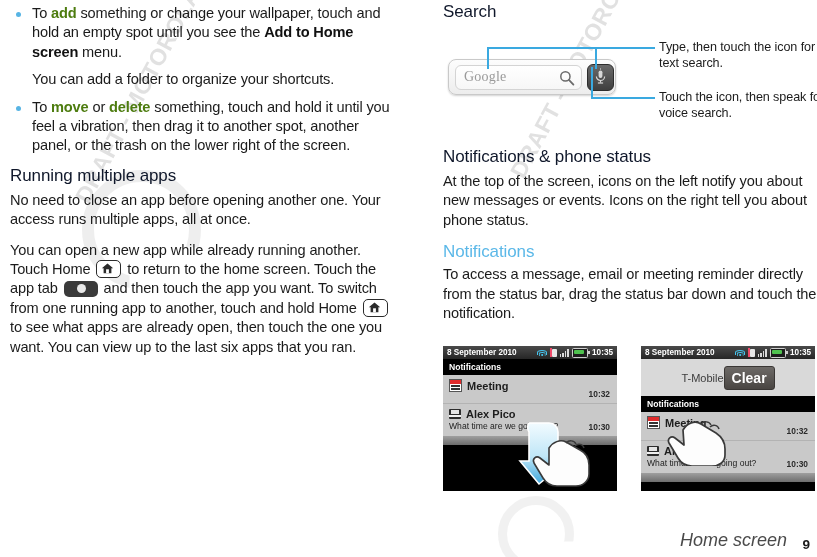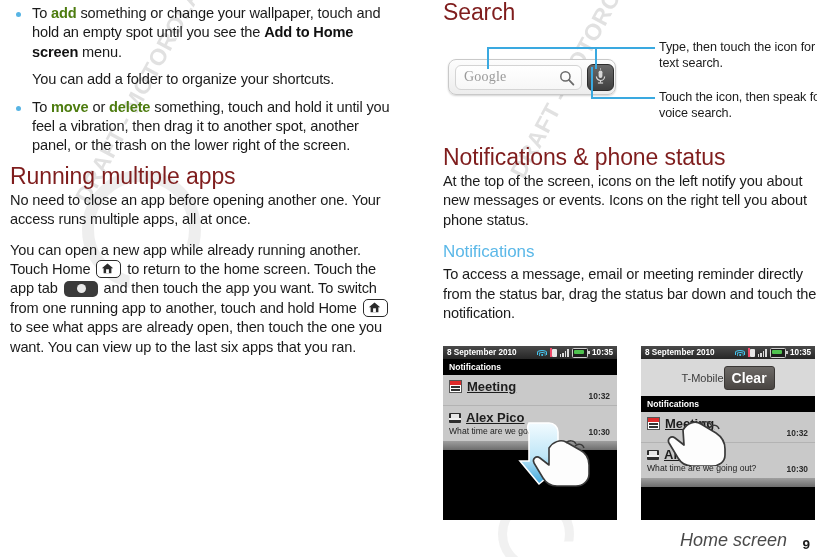--- a/index.html
+++ b/index.html
@@ -27,21 +27,21 @@
     position:absolute;left:498px;top:496px;width:58px;height:58px;border-radius:50%;
     border:9px solid #e6e6e6;opacity:.55;pointer-events:none;
     clip-path:polygon(0 0,100% 0,100% 60%,45% 60%,45% 100%,0 100%);
   }
 
   
   .colL{position:absolute;left:10px;top:4px;width:382px;}
   .colR{position:absolute;left:443px;top:0px;width:374px;}
 
   h2.sec{
-    color:#7f1d1d;font-weight:normal;font-size:23px;line-height:24px;
+    color:#0f172a;font-weight:normal;font-size:17px;line-height:24px;
     margin:0 0 3px 0;letter-spacing:-.1px;
   }
   h3.sub{
     color:#5bb8e8;font-weight:normal;font-size:17px;line-height:22px;
     margin:0 0 2px 0;letter-spacing:-.1px;
   }
   p.body{
     font-size:14.6px;line-height:19.4px;margin:0 0 11px 0;color:#1b1b1b;
     letter-spacing:-.15px;
   }
@@ -99,21 +99,21 @@
   .sbMic svg{position:absolute;left:6px;top:3px;}
 
   .lead{position:absolute;background:#3aa9e0;}
   .cap{
     position:absolute;font-size:12.6px;line-height:15.6px;color:#1b1b1b;width:180px;
     letter-spacing:-.1px;
   }
 
   
   .shots{position:relative;width:374px;height:160px;margin-top:14px;}
-  .shot{position:absolute;top:9px;width:174px;height:174px;background:#000;overflow:hidden;
+  .shot{position:absolute;top:9px;width:174px;height:145px;background:#000;overflow:hidden;
     font-size:8.4px;}
   .shotL{left:0px;}
   .shotR{left:198px;}
 
   .sbar{
     height:13px;background:linear-gradient(#4a4a4a,#262626);
     display:flex;align-items:center;padding:0 4px;color:#fff;font-weight:bold;font-size:8.2px;
   }
   .sbarDate{flex:0 0 auto;}
   .sbarIcons{flex:1 1 auto;display:flex;align-items:center;justify-content:flex-end;gap:3px;padding-right:4px;}
@@ -149,21 +149,21 @@
   }
   .carrierName{font-size:11px;color:#3d3d3d;}
   .clearBtn{
     background:linear-gradient(#6d6a67,#494542);color:#fff;font-weight:bold;font-size:14px;
     padding:3px 7px;border-radius:3px;border:1px solid #3a3735;
   }
   .nlist{background:#c9c9c9;}
   .nrow{position:relative;padding:4px 6px 5px 6px;border-bottom:1px solid #b3b3b3;}
   .nrow:last-child{border-bottom:none;}
   .nline{display:flex;align-items:center;gap:5px;}
-  .ntitle{font-weight:bold;font-size:13px;color:#1d1d1d;text-decoration:underline;}
+  .ntitle{font-weight:bold;font-size:11px;color:#1d1d1d;}
   .ntime{position:absolute;right:7px;bottom:4px;font-weight:bold;font-size:8.4px;color:#2b2b2b;}
   .nsub{font-size:8.6px;color:#1d1d1d;margin-top:1px;}
 
   .calIc{width:11px;height:11px;background:#fff;border:1px solid #555;position:relative;flex:0 0 auto;}
   .calIc::before{content:"";position:absolute;left:0;top:0;right:0;height:3.5px;background:#e02b2b;}
   .calIc::after{content:"";position:absolute;left:1px;top:5px;right:1px;height:1.3px;background:#333;
     box-shadow:0 3px 0 #333;}
   .mailIc{width:12px;height:10px;background:#2d2d2d;border-radius:1px;position:relative;flex:0 0 auto;}
   .mailIc::before{content:"";position:absolute;left:2px;top:1px;right:2px;height:4px;background:#e6e6e6;}
   .mailIc::after{content:"";position:absolute;left:0;bottom:2.5px;right:0;height:2px;background:#f0f0f0;}

